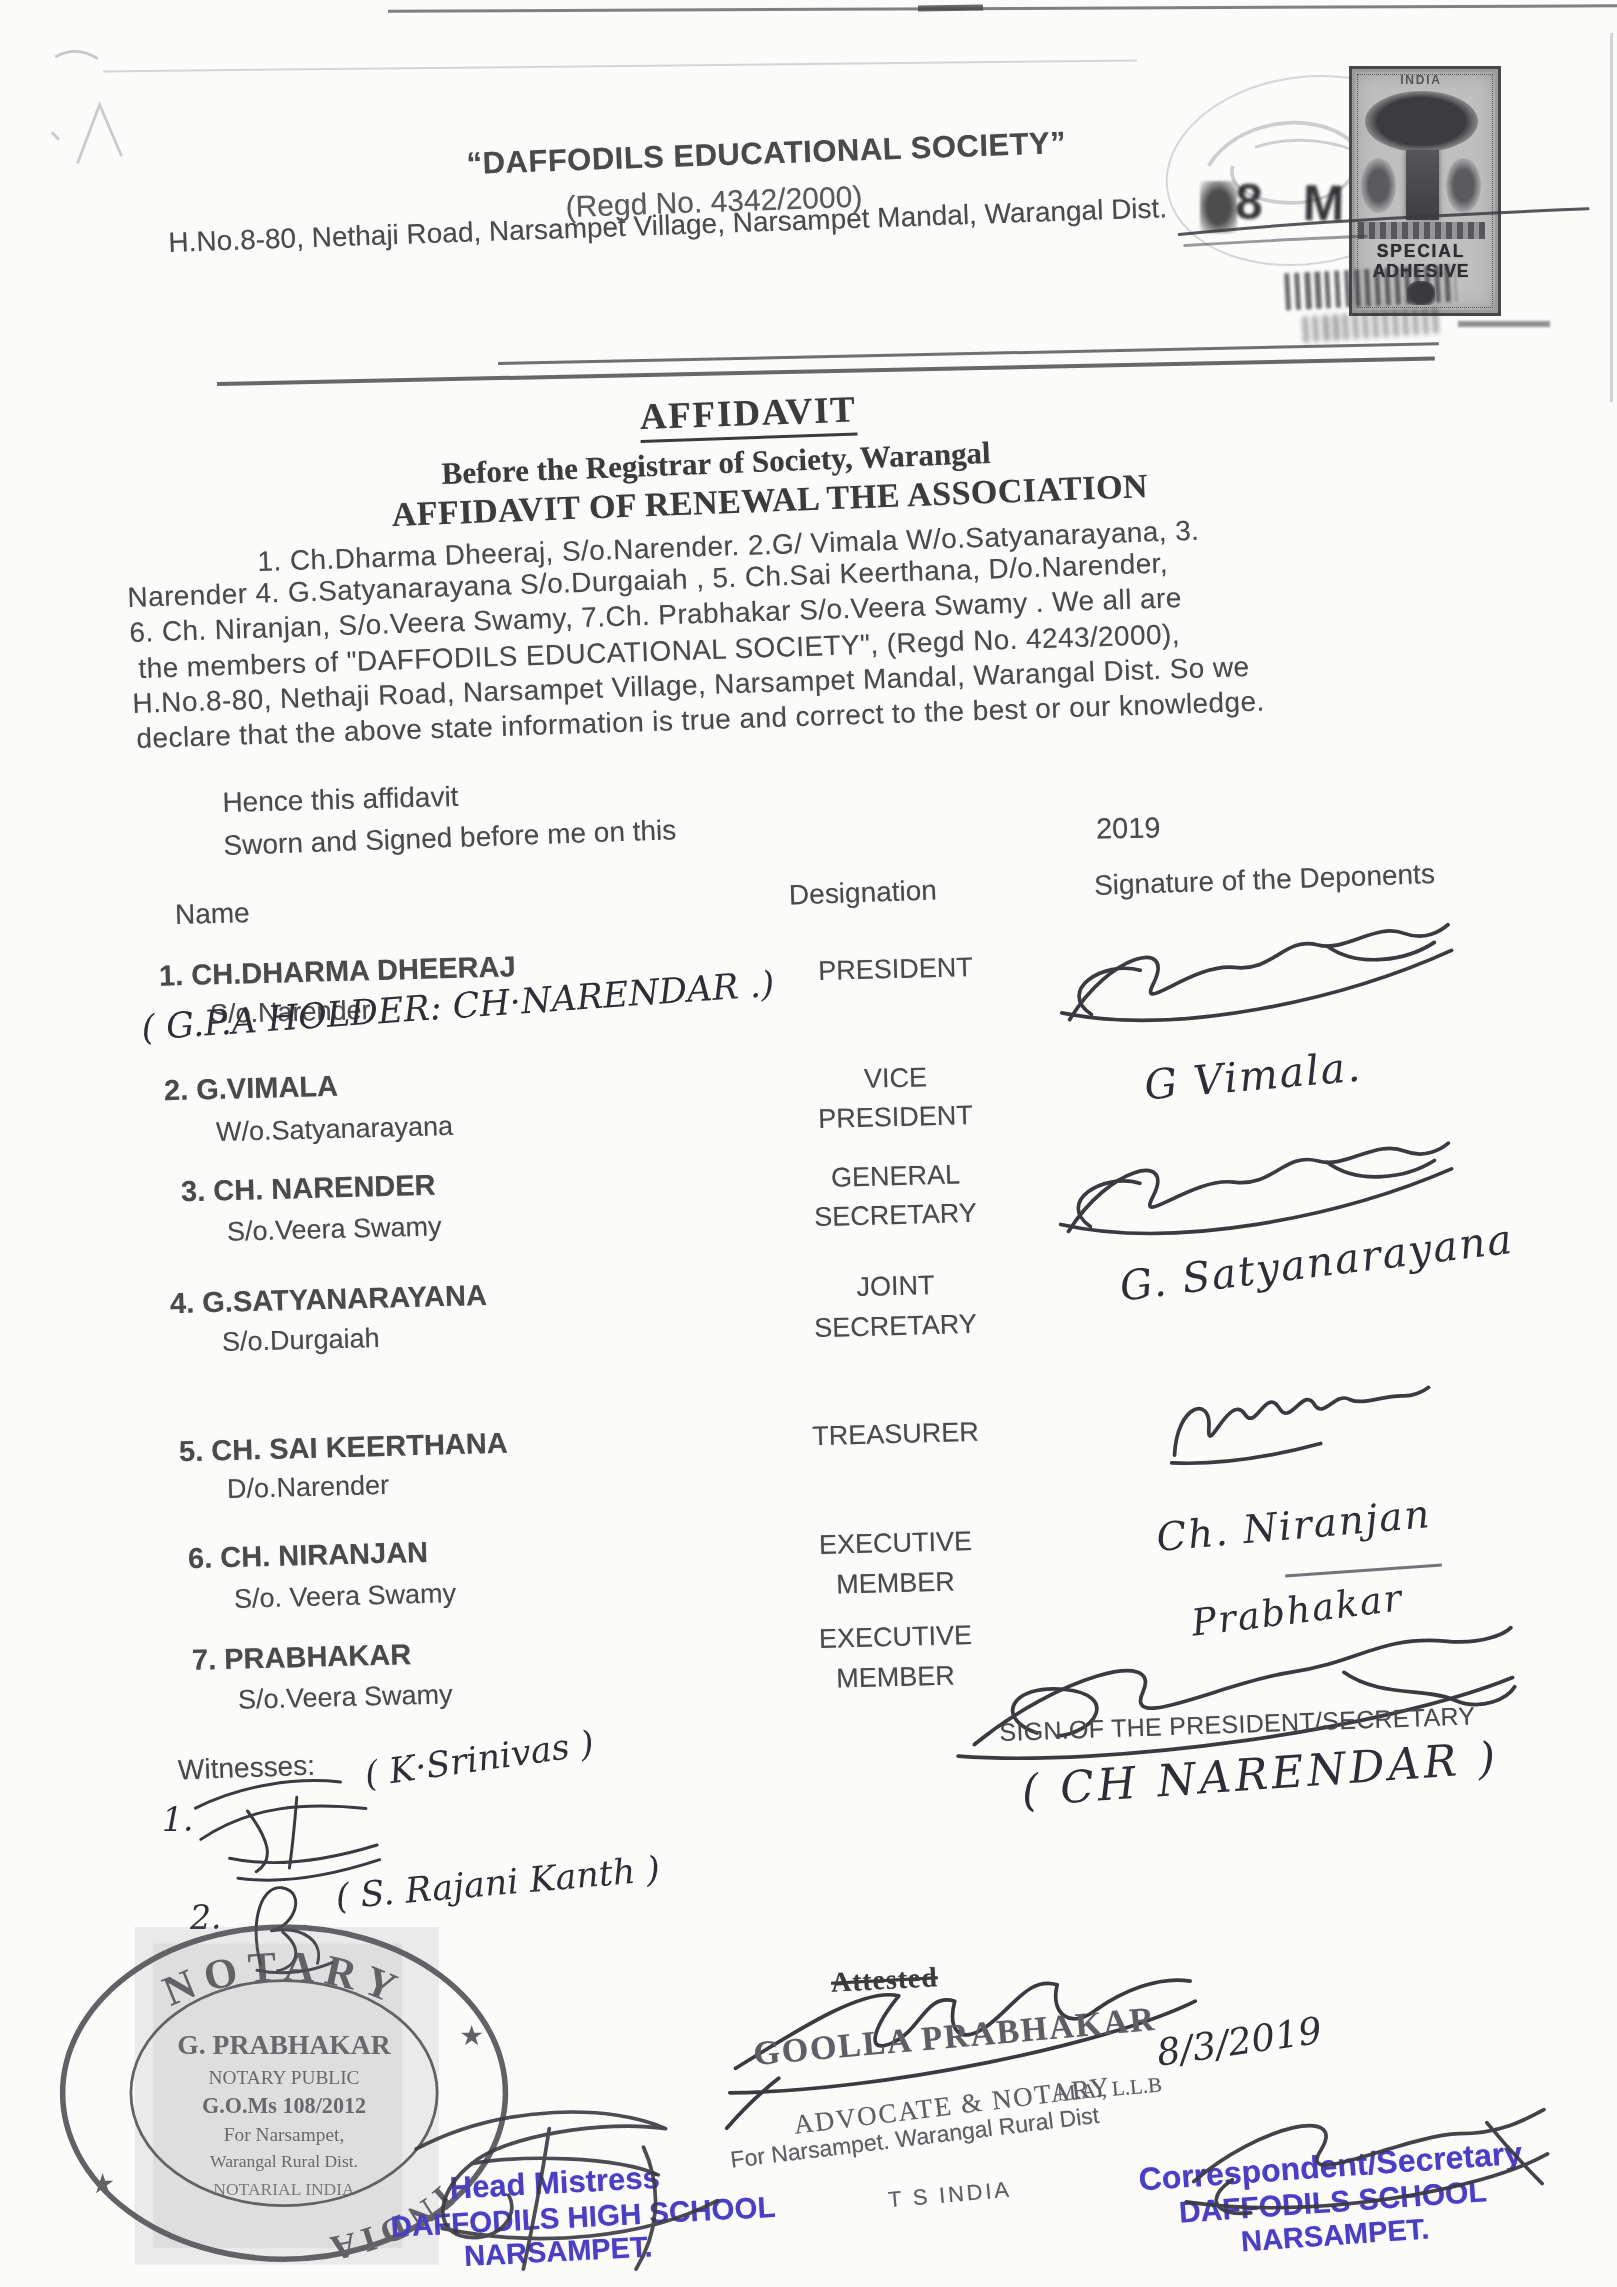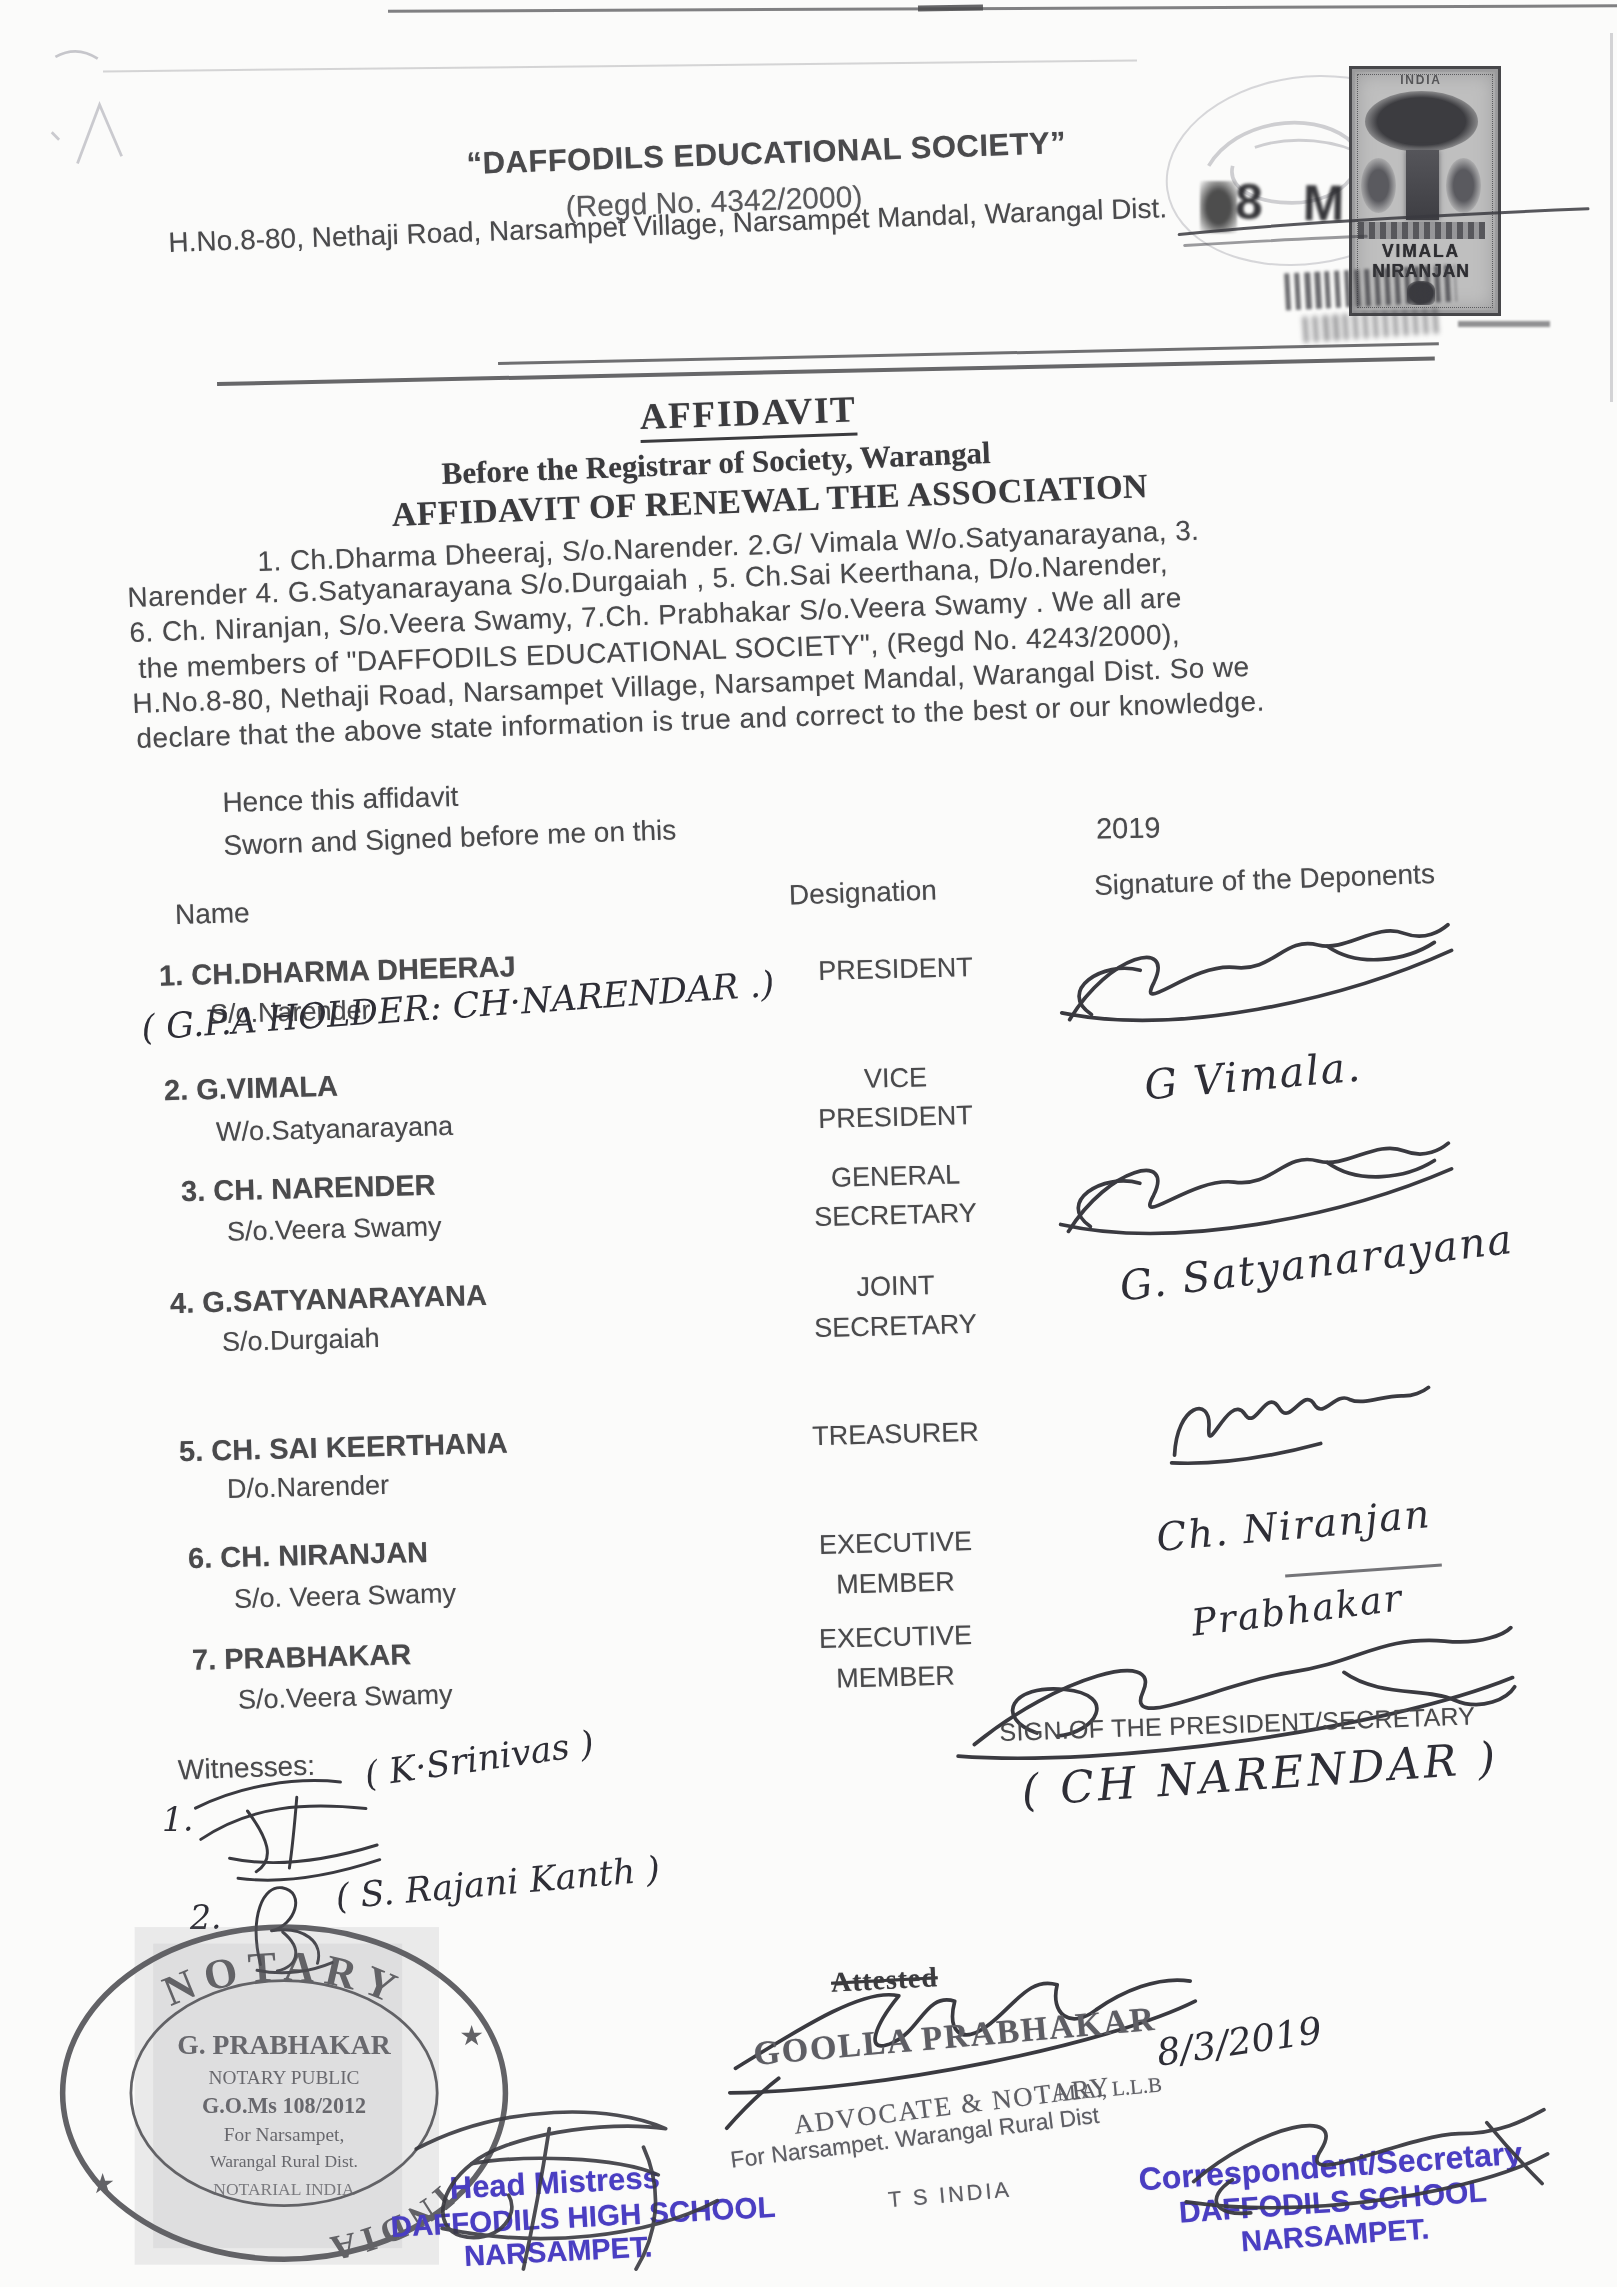--- a/index.html
+++ b/index.html
@@ -50,22 +50,22 @@
   </svg>
 
   <div class="adh">
     <div class="in"></div>
     <div class="abs" style="left:0;top:3.7px;width:138px;text-align:center;font-size:12px;font-weight:bold;color:#3c3c3f;opacity:.8;letter-spacing:1.8px;">INDIA</div>
     <div class="abs" style="left:13px;top:22px;width:113px;height:61px;background:radial-gradient(ellipse at 50% 50%, #3c3c40 0 55%, rgba(60,60,64,.25) 75%, rgba(0,0,0,0) 100%);border-radius:50%;"></div>
     <div class="abs" style="left:54px;top:81px;width:33px;height:70px;background:linear-gradient(#55555a,#3e3e43);box-shadow:0 0 5.5px #6a6a6e;"></div>
     <div class="abs" style="left:9.2px;top:89px;width:35px;height:55px;background:radial-gradient(#5a5a5f 0 40%,rgba(90,90,95,.2) 70%,rgba(0,0,0,0) 100%);border-radius:50%;"></div>
     <div class="abs" style="left:94px;top:89px;width:35px;height:55px;background:radial-gradient(#5a5a5f 0 40%,rgba(90,90,95,.2) 70%,rgba(0,0,0,0) 100%);border-radius:50%;"></div>
     <div class="abs" style="left:5.5px;top:153px;width:127px;height:16.6px;background:repeating-linear-gradient(90deg,#45454a 0 6.5px,#8f8f92 6.5px 11px);opacity:.85;"></div>
-    <div class="abs" style="left:0;top:172px;width:138px;text-align:center;font-size:17.5px;font-weight:bold;letter-spacing:1.8px;color:#2e2e32;text-shadow:0 0 0.9px #2e2e32;">VIMALA</div>
-    <div class="abs" style="left:0;top:192px;width:138px;text-align:center;font-size:17.5px;font-weight:bold;letter-spacing:0.9px;color:#2e2e32;text-shadow:0 0 0.9px #2e2e32;">NIRANJAN</div>
+    <div class="abs" style="left:0;top:172px;width:138px;text-align:center;font-size:17.5px;font-weight:bold;letter-spacing:1.8px;color:#2e2e32;text-shadow:0 0 0.9px #2e2e32;">SPECIAL</div>
+    <div class="abs" style="left:0;top:192px;width:138px;text-align:center;font-size:17.5px;font-weight:bold;letter-spacing:0.9px;color:#2e2e32;text-shadow:0 0 0.9px #2e2e32;">ADHESIVE</div>
     <div class="abs" style="left:55px;top:212px;width:28px;height:24px;background:radial-gradient(#3a3a3f 0 60%,rgba(0,0,0,0) 100%);border-radius:40% 40% 20% 20%;"></div>
   </div>
 
   <div class="abs" style="left:1235px;top:174px;font-size:50px;font-weight:bold;color:#26262a;letter-spacing:13px;filter:blur(1.5px);opacity:.92;transform:rotate(1deg);font-family:'Liberation Sans',sans-serif;">8 M</div>
   <div class="abs" style="left:1200px;top:181px;width:37px;height:52px;background:radial-gradient(#222 0 45%,rgba(0,0,0,0) 100%);filter:blur(0.9px);opacity:.8;"></div>
   <svg class="abs sig thin" style="left:1172px;top:196px;" width="425" height="55" viewBox="0 0 460 60">
     <path d="M6 42 C120 30 300 20 452 14" opacity=".85"></path>
     <path d="M12 54 C80 50 150 46 210 44" opacity=".5"></path>
   </svg>
   <div class="noisebar" style="left:1285px;top:269px;width:171px;height:37px;opacity:.75;transform:rotate(-3deg);"></div>

